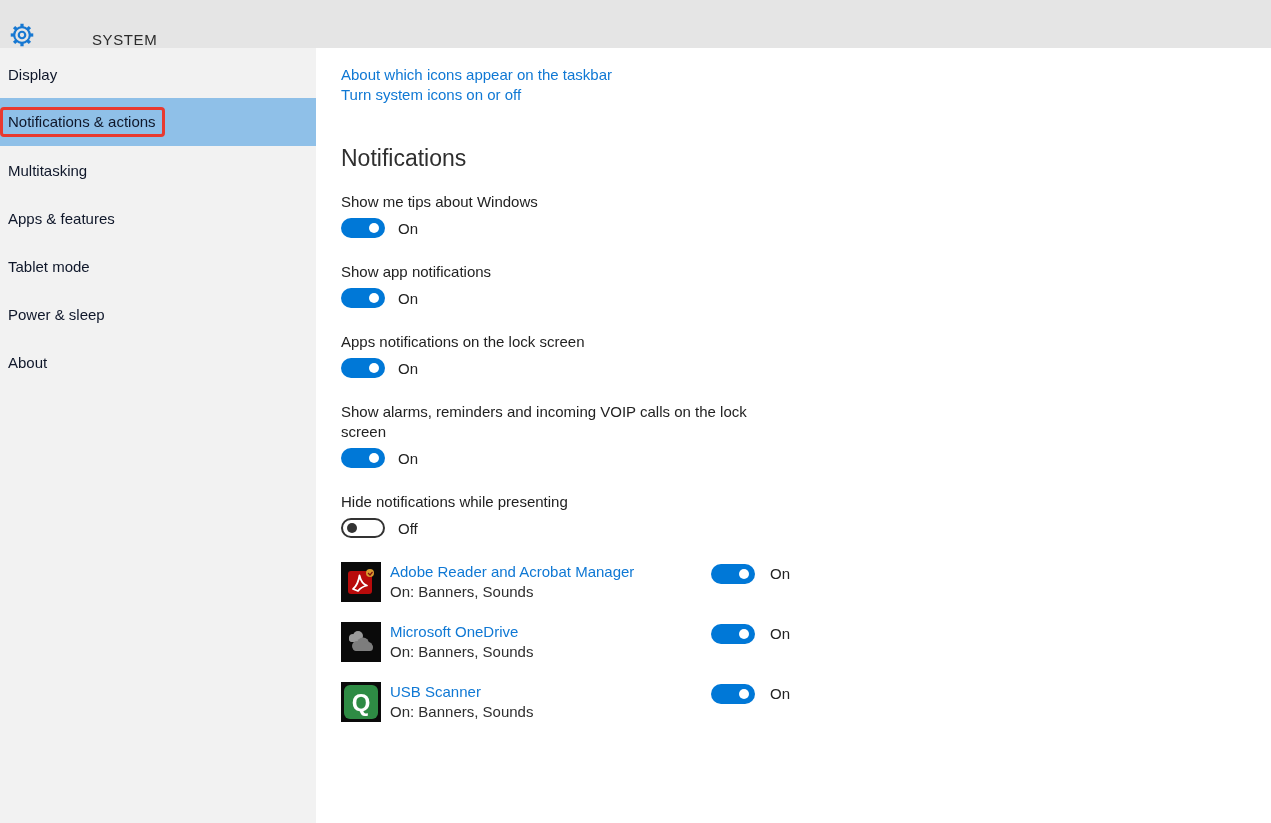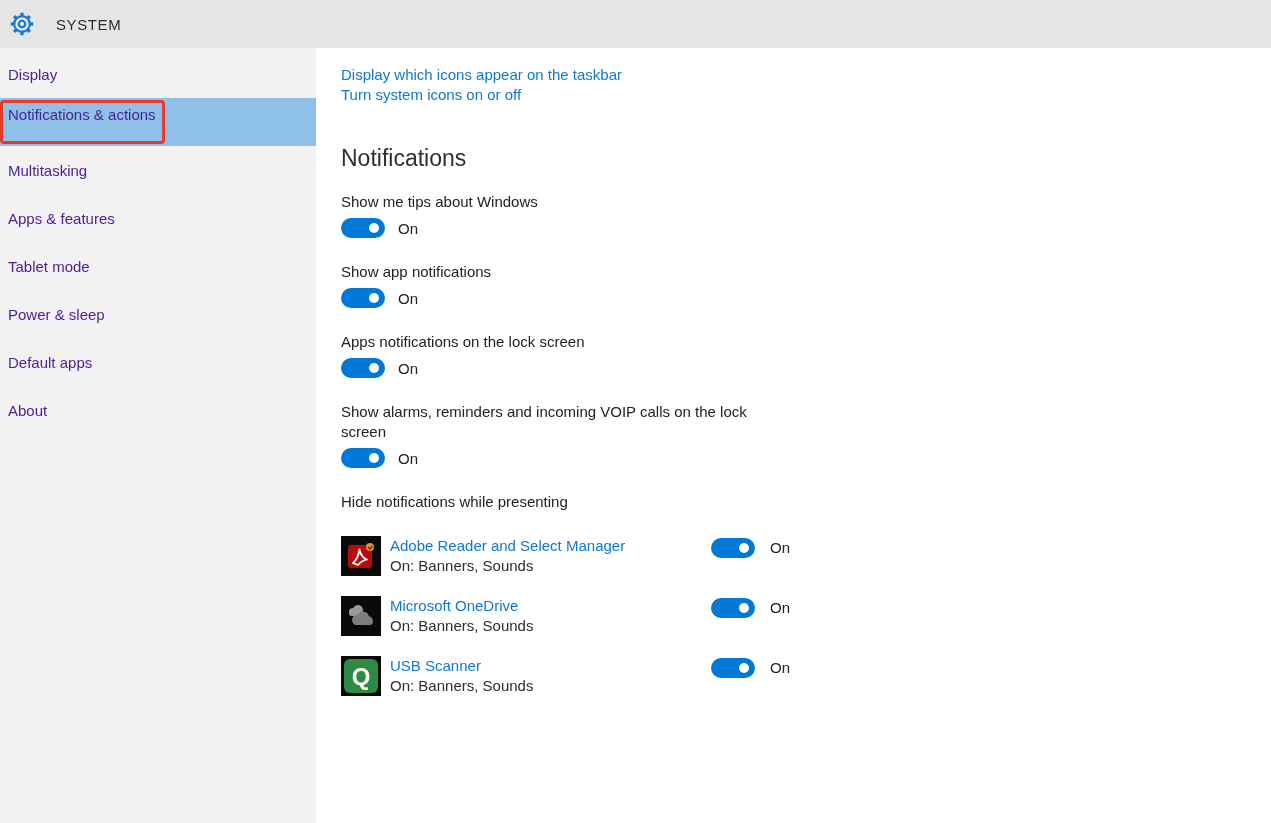--- a/index.html
+++ b/index.html
@@ -8,47 +8,47 @@
     overflow: hidden;
     background: #ffffff;
     font-family: "Liberation Sans", sans-serif;
     color: #2b2b2b;
   }
   
   .app-header {
     position: absolute; top: 0; left: 0;
     width: 1271px; height: 48px;
     background: #e5e5e5;
-    display: flex; align-items: center;
+    display: flex; align-items: flex-end; gap: 36px;
   }
   .gear-wrap { width: 26px; height: 26px; margin-left: 9px; display: flex; }
   .app-title {
     margin-left: 21px;
     font-size: 15px; letter-spacing: 0.6px; color: #2b2b2b;
   }
   
   .sidebar {
     position: absolute; top: 48px; left: 0;
     width: 316px; height: 775px;
     background: #f2f2f2;
     padding-top: 2px;
   }
   .side-item {
     height: 48px;
     display: flex; align-items: center;
     padding-left: 8px;
-    font-size: 15px; color: #4c1d95;
+    font-size: 15px; color: #0f172a;
     cursor: pointer;
   }
   .side-item.selected { background: #8fc0e8; }
   .annotation-box-sm {
     display: inline-block;
     border: 3px solid #e8392f;
     border-radius: 4px;
-    padding: 3px 6px 18px 5px;
+    padding: 3px 6px 4px 5px;
     margin-left: -8px;
   }
   
   .content {
     position: absolute; top: 48px; left: 316px;
     width: 955px; height: 775px;
     background: #ffffff;
     padding: 17px 0 0 25px;
   }
   .link {
@@ -143,27 +143,26 @@
   <div class="side-item">Display</div>
   <div class="side-item selected">
     <span class="annotation-box-sm">
       <span>Notifications &amp; actions</span>
     </span>
   </div>
   <div class="side-item">Multitasking</div>
   <div class="side-item">Apps &amp; features</div>
   <div class="side-item">Tablet mode</div>
   <div class="side-item">Power &amp; sleep</div>
-  <div class="side-item">Default apps</div>
   <div class="side-item">About</div>
 </div>
 
 <div class="content">
 
-  <a class="link">Display which icons appear on the taskbar</a>
+  <a class="link">About which icons appear on the taskbar</a>
   <a class="link">Turn system icons on or off</a>
 
   <div class="section-heading heading-notifications">Notifications</div>
 
   <div class="toggle-group">
     <div class="toggle-label">Show me tips about Windows</div>
     <div class="toggle-row">
       <span class="toggle on"></span>
       <span class="toggle-state">On</span>
     </div>
@@ -188,37 +187,41 @@
   <div class="toggle-group">
     <div class="toggle-label">Show alarms, reminders and incoming VOIP calls on the lock screen</div>
     <div class="toggle-row">
       <span class="toggle on"></span>
       <span class="toggle-state">On</span>
     </div>
   </div>
 
   <div class="toggle-group">
     <div class="toggle-label">Hide notifications while presenting</div>
+    <div class="toggle-row">
+      <span class="toggle off"></span>
+      <span class="toggle-state">Off</span>
+    </div>
   </div>
 
 
   <div class="apps-list">
 
     <div class="app-row">
       <span class="app-icon">
         <svg width="40" height="40" viewBox="0 0 40 40">
           <rect width="40" height="40" fill="#0a0a0a"></rect>
           <rect x="7" y="9" width="24" height="23" rx="3" fill="#b80b0b"></rect>
           <path d="M12 27 Q17 23 18.5 13.5 Q20.5 22 26 23.5 Q20 25 17 29 Z" fill="none" stroke="#ffffff" stroke-width="1.8" stroke-linejoin="round"></path>
           <circle cx="29" cy="11" r="4" fill="#d89a2e"></circle>
           <path d="M27 11 l2 2 l2.5 -3" stroke="#7a1010" stroke-width="1.2" fill="none"></path>
         </svg>
       </span>
       <div class="app-text">
-        <a class="app-name">Adobe Reader and Select Manager</a>
+        <a class="app-name">Adobe Reader and Acrobat Manager</a>
         <div class="app-detail">On: Banners, Sounds</div>
       </div>
       <span class="toggle on"></span>
       <span class="app-state">On</span>
     </div>
 
     <div class="app-row">
       <span class="app-icon">
         <svg width="40" height="40" viewBox="0 0 40 40">
           <rect width="40" height="40" fill="#0a0a0a"></rect>

